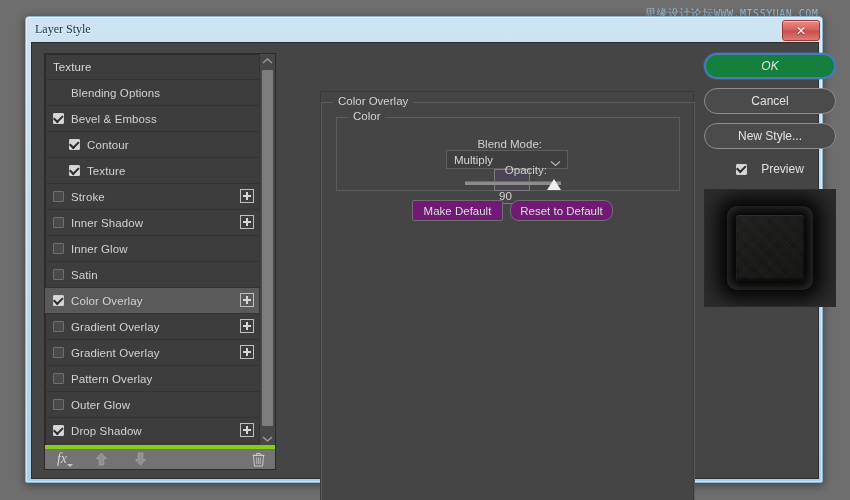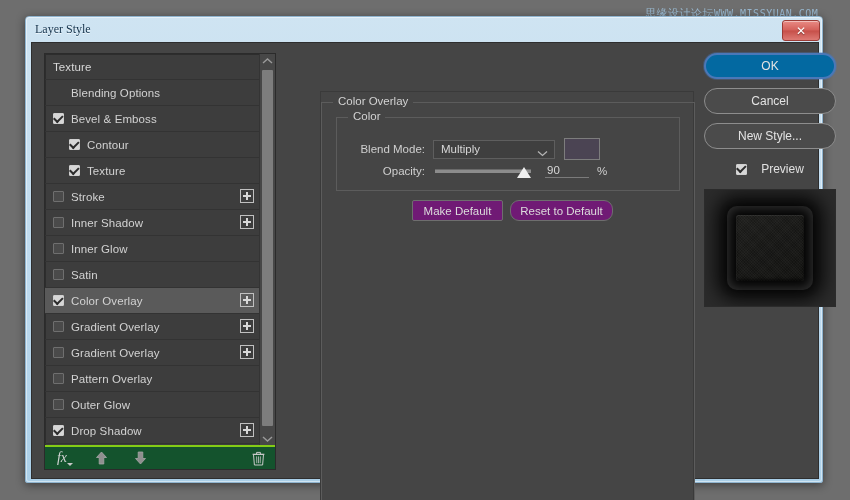--- a/index.html
+++ b/index.html
@@ -263,22 +263,22 @@
     left: 0;
   }
 
   
   #styles-toolbar {
     position: absolute;
     left: 0;
     bottom: 0;
     width: 230px;
     height: 24px;
-    background: #14532d;
-    border-top: 2px solid #84cc16;
+    background: #737373;
+    border-top: 4px solid #84cc16;
     display: flex;
     align-items: center;
     box-sizing: border-box;
     padding: 0 8px;
     gap: 21px;
   }
   .tb-icon {
     width: 18px;
     height: 18px;
     display: flex;
@@ -340,20 +340,21 @@
   #grp-color {
     left: 14px; top: 14px;
     width: 344px;
     height: 74px;
   }
 
   .field-row {
     position: absolute;
     display: flex;
     align-items: center;
+    flex-direction: column;
   }
   .field-label {
     font-size: 11.5px;
     color: #cfcfcf;
     text-align: right;
     white-space: nowrap;
   }
 
   
   #blend-mode-row { left: 10px; top: 20px; width: 320px; }
@@ -481,22 +482,23 @@
     display: flex;
     align-items: center;
     justify-content: center;
     font-size: 12px;
     color: #e3e3e3;
     cursor: pointer;
     user-select: none;
   }
   #ok-button {
     border: 2px solid #4a78b8;
-    background: #0369a1;
+    background: #15803d;
     box-shadow: 0 0 0 1px rgba(74,120,184,0.35);
+    font-style: italic;
   }
   #preview-row {
     width: 132px;
     height: 22px;
     display: flex;
     align-items: center;
     justify-content: center;
     gap: 7px;
     margin-top: 2px;
     margin-bottom: 9px;

